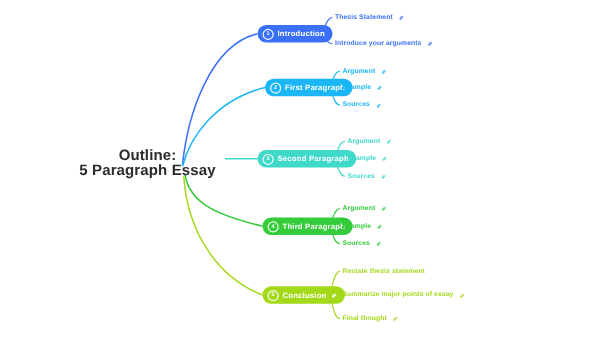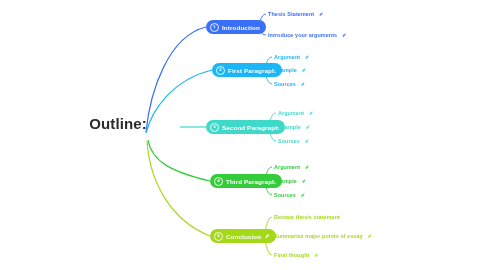--- a/index.html
+++ b/index.html
@@ -24,21 +24,21 @@
     width: 486px; height: 270px;
     pointer-events: none;
   }
   
   .root {
     position: absolute;
     left: 62px; top: 118px;
     width: 112px;
     text-align: center;
     color: #2b2b2b;
-    font-size: 15px;
+    font-size: 12px;
     font-weight: bold;
     line-height: 12px;
     letter-spacing: 0.1px;
   }
   .root .l2 { display: block; }
 
   
   .node {
     position: absolute;
     display: flex;
@@ -129,20 +129,21 @@
 
     <circle cx="256" cy="27" r="2.2" fill="#ffffff" stroke="#3a6ff7" stroke-width="0.9"></circle>
     <circle cx="262" cy="70" r="2.2" fill="#ffffff" stroke="#1ab6f5" stroke-width="0.9"></circle>
     <circle cx="266" cy="127" r="2.2" fill="#ffffff" stroke="#3fd9c9" stroke-width="0.9"></circle>
     <circle cx="262" cy="181" r="2.2" fill="#ffffff" stroke="#34cc3a" stroke-width="0.9"></circle>
     <circle cx="262" cy="236" r="2.2" fill="#ffffff" stroke="#a4d91a" stroke-width="0.9"></circle>
   </svg>
 
   <div class="root">
     <span>Outline:</span>
+    <span class="l2">5 Paragraph Essay</span>
   </div>
 
   <div class="node" style="left: 206px; top: 20px; background: rgb(58, 111, 247);">
     <span class="num">1</span>
     <span>Introduction</span>
   </div>
   <div class="leaf" style="left:268px; top:9.5px; color:#3a6ff7;">
     <span class="lbl">Thesis Statement</span>
     <span class="clip">✐</span>
   </div>

